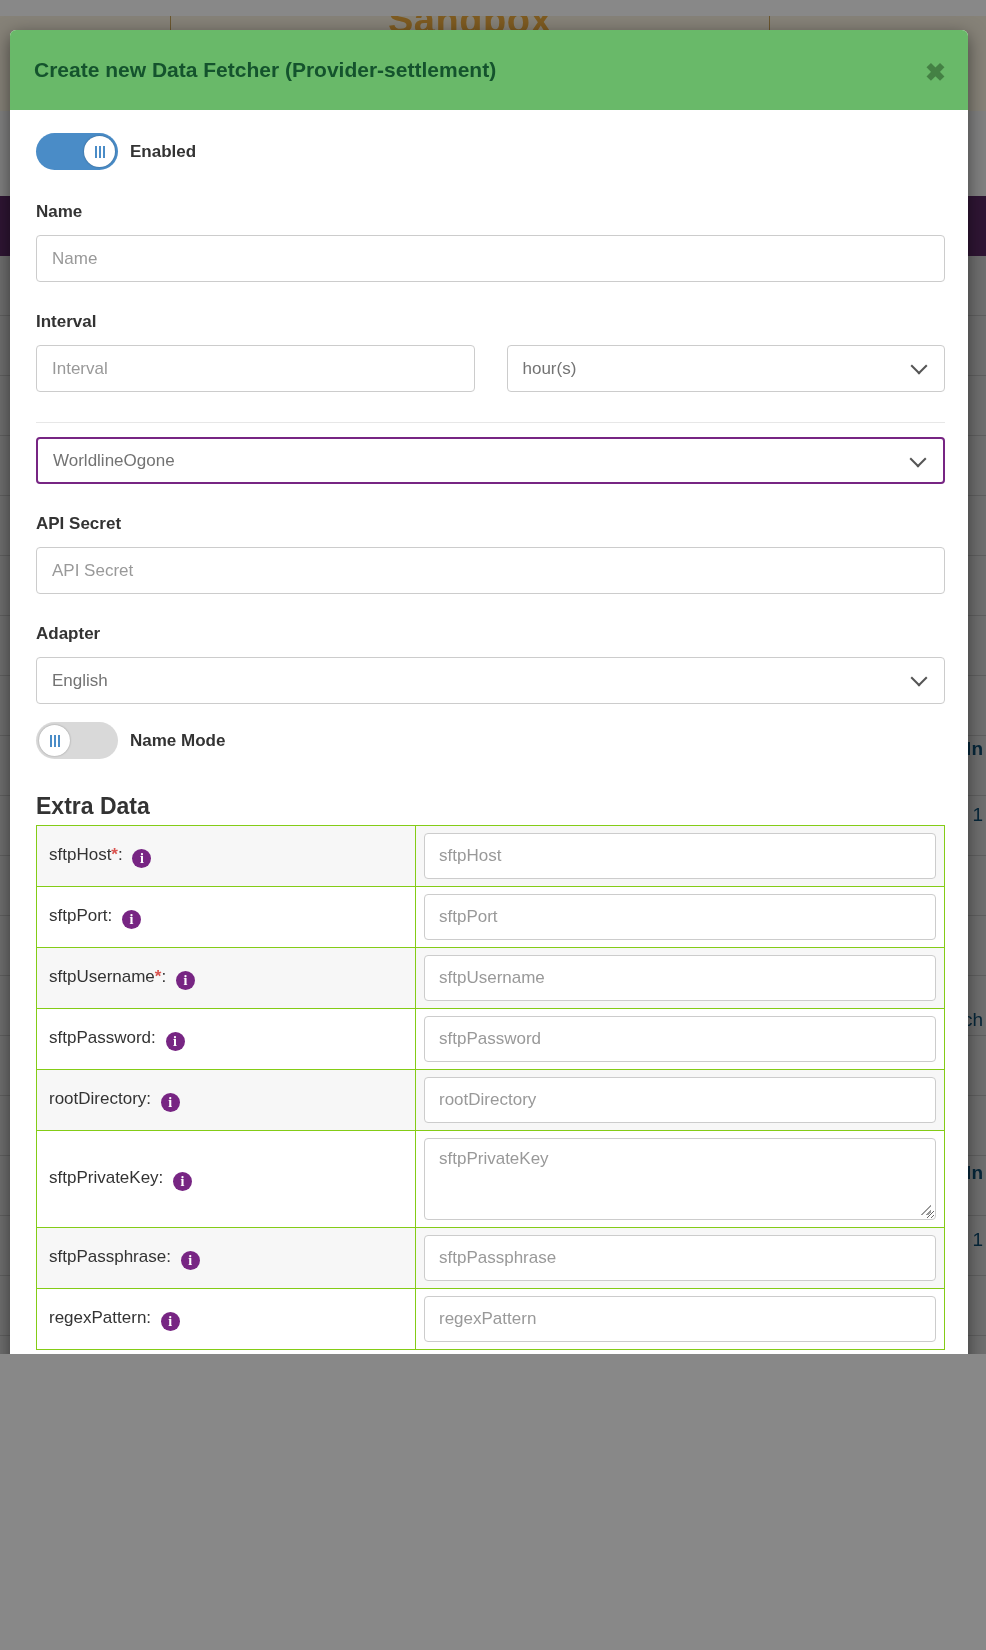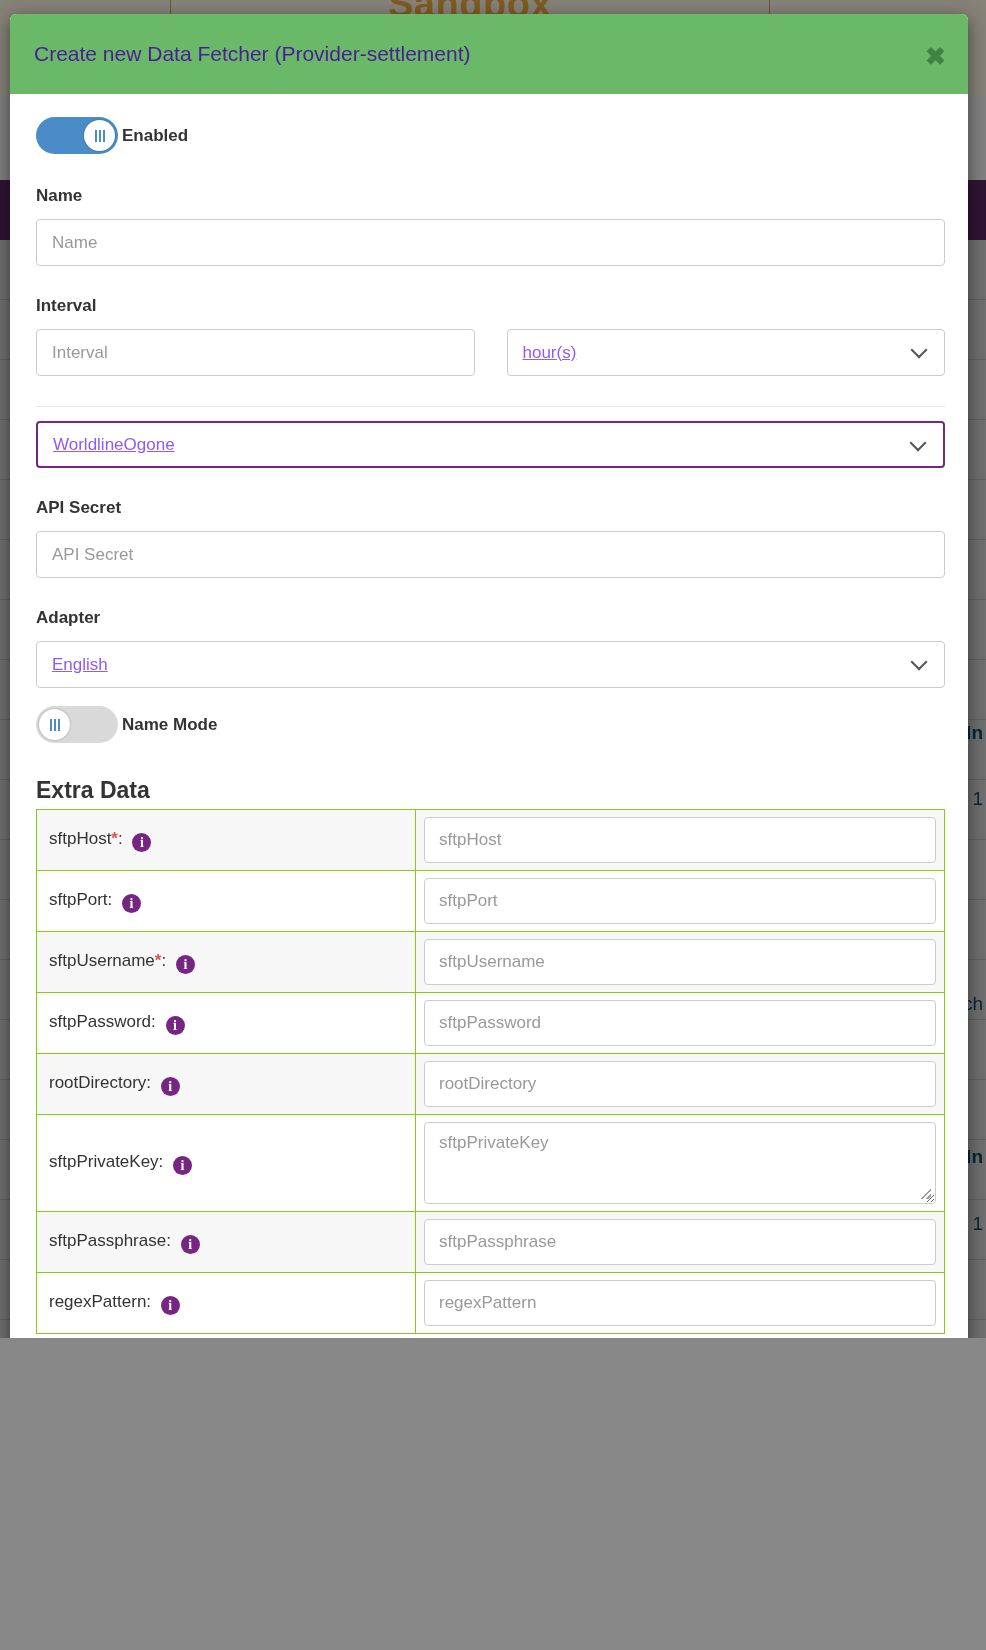--- a/index.html
+++ b/index.html
@@ -1,21 +1,21 @@
 <!DOCTYPE html>
 <html style="--green: #69b969; --blue: #4a8cc7; --purple: #772583; --red: #d9534f; --orange: #eead3f;"><head>
 <meta charset="utf-8">
 <style>
   :root{
     --green:#69b969; --blue:#4a8cc7; --purple:#772583; --red:#d9534f; --orange:#eead3f;
   }
   *{box-sizing:border-box; margin:0; padding:0;}
   html,body{background:#888;}
   body{font-family:"Liberation Sans","DejaVu Sans",sans-serif;}
-  #page{position:relative; width:986px; height:1338px; overflow:hidden; background:#d2d2d2; margin:0 auto;}
+  #page{position:relative; width:986px; height:1338px; overflow:hidden; background:#d2d2d2; margin:16px auto;}
 
   
   .backdrop{position:absolute; inset:0;}
   .bd-topbar{position:absolute; top:0; left:0; right:0; height:95px; background:#fdf6e3;}
   .bd-tab{position:absolute; left:170px; top:-1px; width:600px; height:96px;
           border:1px solid #caa55a; border-top:none; text-align:center; overflow:hidden;}
   .bd-title{margin-top:-16px; font-size:38px; font-weight:700; color:var(--orange); letter-spacing:.5px;}
   .bd-band2{position:absolute; top:95px; left:0; right:0; height:85px; background:#f4f4f4;}
   .bd-purple{position:absolute; top:180px; left:0; right:0; height:60px; background:#5a2862;}
   .bd-rows{position:absolute; top:240px; left:0; right:0; bottom:0;
@@ -23,26 +23,26 @@
   .bd-frag{position:absolute; right:3px; font-size:19px; color:#0c4a6e;}
   .bd-frag.b{font-weight:700;}
 
   
   .overlay{position:absolute; inset:0; background:rgba(0,0,0,0.47); z-index:5;}
 
   
   .modal{position:absolute; left:10px; top:14px; width:958px; z-index:10; background:#fff;
          border-radius:6px; box-shadow:0 5px 18px rgba(0,0,0,.5);}
   .modal-header{background:var(--green); border-radius:6px 6px 0 0; padding:28px 24px; position:relative;}
-  .modal-title{font-size:21px; font-weight:400; color:#4c1d95;}
+  .modal-title{font-size:21px; font-weight:700; color:#14532d;}
   .close-btn{position:absolute; right:22px; top:30px; background:none; border:none; cursor:pointer;
              font-size:25px; font-weight:700; color:rgba(0,25,0,.35); line-height:1;}
   .modal-body{padding:23px 23px 0 26px;}
 
-  .toggle-row{display:flex; align-items:center; gap:4px; margin-bottom:32px;}
+  .toggle-row{display:flex; align-items:center; gap:12px; margin-bottom:32px;}
   .toggle{position:relative; width:82px; height:37px; border-radius:19px; cursor:pointer; flex:0 0 auto;}
   .toggle.on{background:var(--blue);}
   .toggle.off{background:#d9d9d9;}
   .knob{position:absolute; top:3px; width:31px; height:31px; border-radius:50%; background:#fff;
         box-shadow:0 0 2px rgba(0,0,0,.35); display:flex; align-items:center; justify-content:center; gap:2px;}
   .toggle.on .knob{left:48px;}
   .toggle.off .knob{left:3px;}
   .knob i{display:block; width:2px; height:12px; background:var(--blue);}
   .toggle-label{font-size:17px; font-weight:700; color:#333;}
   .toggle-row.tm{margin-top:-6px; margin-bottom:34px;}
@@ -50,21 +50,21 @@
   .form-group{margin-bottom:30px;}
   .form-label{display:block; font-size:17px; font-weight:700; color:#333; margin-bottom:13px;}
   .text-input{width:100%; height:47px; border:1px solid #ccc; border-radius:4px;
               font-size:17px; color:#333; padding:0 15px; font-family:inherit; background:#fff;}
   .text-input::placeholder{color:#999;}
 
   .split{display:flex; gap:32px;}
   .split > *{flex:1;}
 
   .select{position:relative; height:47px; border:1px solid #ccc; border-radius:4px; background:#fff;
-          font-size:17px; color:#8b5cf6; display:flex; align-items:center; padding:0 15px; cursor:pointer;text-decoration:underline;}
+          font-size:17px; color:#737373; display:flex; align-items:center; padding:0 15px; cursor:pointer;}
   .select.accent{border:2px solid var(--purple);}
   .chev{position:absolute; right:19px; top:14px; width:12px; height:12px;
         border-right:2px solid #555; border-bottom:2px solid #555; transform:rotate(45deg);}
 
   hr.divider{border:none; border-top:1px solid #e7e7e7; margin:28px 0 14px;}
 
   .lang{margin-bottom:24px;}
 
   .extra-title{font-size:23px; font-weight:700; color:#333; margin-bottom:5px;}
   table.extra{width:100%; border-collapse:collapse; border:1px solid #ddd;}

